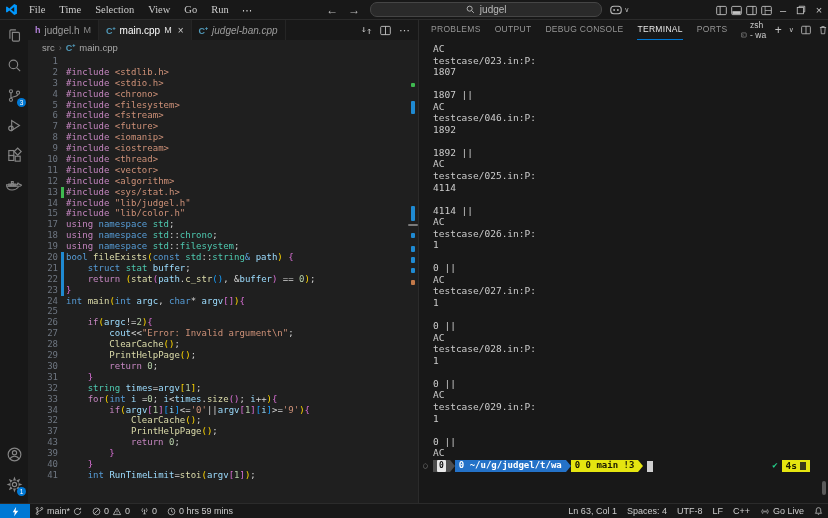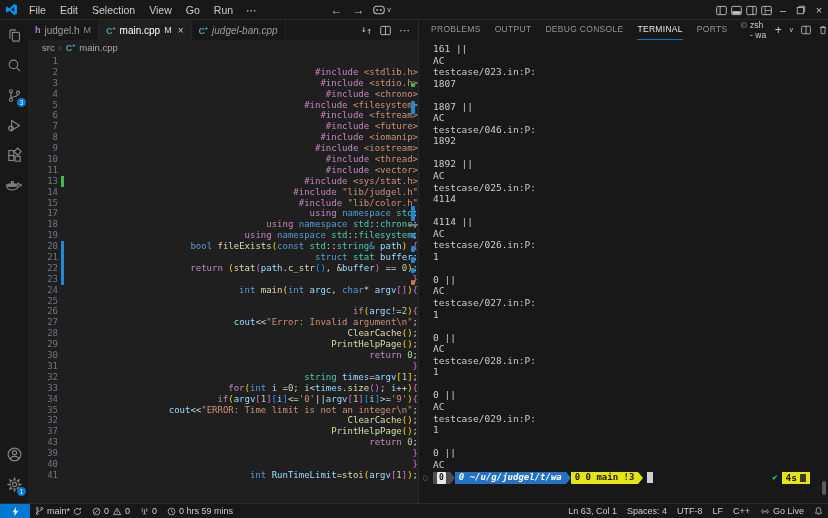--- a/index.html
+++ b/index.html
@@ -5,21 +5,21 @@
   * { margin:0; padding:0; box-sizing:border-box; }
   html,body { width:828px; height:518px; overflow:hidden; background:#1f1f1f;
     font-family:"Liberation Sans", sans-serif; color:#ccc; }
   .app { width:828px; height:518px; display:flex; flex-direction:column; }
 
   
   .titlebar { height:20px; background:#181818; display:flex; align-items:center;
     font-size:10.5px; color:#cccccc; flex:0 0 auto; border-bottom:1px solid #2b2b2b; position:relative;}
   .logo { width:22px; display:flex; justify-content:center; }
   .menus { display:flex; }
-  .menu-item { padding:0 7px; line-height:20px; color:#cccccc; cursor:default; }
+  .menu-item { padding:0 7px; line-height:20px; color:#cccccc; cursor:default;font-family:Liberation Serif, serif; }
   .menu-more { padding:0 6px; color:#cccccc; }
   .nav-arrows { display:flex; gap:10px; margin-left:68px; color:#b9b9b9; font-size:12px;}
   .cmd-center { margin-left:10px; width:232px; height:15px; background:#2a2a2a;
     border:1px solid #454545; border-radius:7px; display:flex; align-items:center;
     justify-content:center; gap:5px; color:#b9b9b9; font-size:10px; }
   .copilot { margin-left:8px; display:flex; align-items:center; gap:2px; color:#b9b9b9;}
   .tb-right { position:absolute; right:0; top:0; height:20px; display:flex; align-items:center; }
   .tb-icon { width:15px; height:20px; display:flex; align-items:center; justify-content:center; color:#c5c5c5;}
   .win-ctl { width:18px; height:20px; display:flex; align-items:center; justify-content:center; color:#c5c5c5; font-size:11px;}
 
@@ -50,48 +50,48 @@
   .breadcrumb { height:15px; display:flex; align-items:center; gap:4px; padding-left:14px;
     font-size:9.5px; color:#a9a9a9; flex:0 0 auto; }
   .bc-sep { color:#6e6e6e; font-size:9px; }
 
   .code { flex:1 1 auto; overflow:hidden; font-family:"DejaVu Sans Mono", monospace;
     font-size:9px; line-height:10.9px; padding-top:1px; position:relative;}
   .cl { display:flex; height:10.9px; white-space:pre; }
   .gut { width:30px; text-align:right; color:#6e7681; flex:0 0 auto; }
   .chg { width:8px; flex:0 0 auto; position:relative; }
   .chg .bar { position:absolute; left:3px; top:0; width:3px; height:100%; }
-  .txt { flex:1;text-align:right; }
+  .txt { flex:1; }
   .p{color:#C586C0}.b{color:#569CD6}.t{color:#4EC9B0}.y{color:#DCDCAA}.v{color:#9CDCFE}
   .o{color:#CE9178}.n{color:#B5CEA8}.w{color:#D4D4D4}.G{color:#FFD700}.P{color:#DA70D6}.B{color:#179FFF}
 
   .ruler { position:absolute; right:0; top:36px; bottom:0; width:10px; }
   .ruler .mark { position:absolute; right:3px; width:4px; border-radius:1px;}
   .ruler .mark.full { right:0; width:10px; }
 
   
   .panel { flex:1 1 auto; background:#181818; border-left:1px solid #2b2b2b; display:flex; flex-direction:column; min-width:0;}
   .panel-header { height:20px; display:flex; align-items:center; padding:0 6px 0 12px; flex:0 0 auto;}
   .ptab { font-size:8.5px; color:#969696; margin-right:14px; letter-spacing:.3px; line-height:19px;
     border-bottom:1px solid transparent; white-space:nowrap;}
   .ptab.active { color:#e7e7e7; border-bottom:1px solid #0078d4; }
   .panel-actions { margin-left:auto; display:flex; align-items:center; gap:7px; color:#c5c5c5; font-size:10px;}
-  .shell-label { font-size:8.5px; color:#ccc; display:flex; gap:3px; align-items:flex-start;}
+  .shell-label { font-size:8.5px; color:#ccc; display:flex; gap:3px; align-items:flex-end;}
 
   .terminal { flex:1; font-family:"DejaVu Sans Mono", monospace; font-size:9.5px; line-height:11.55px;
     padding:3px 0 0 14px; color:#cccccc; position:relative; overflow:hidden;}
   .trow { height:11.55px; white-space:pre; }
   .prompt-row { display:flex; align-items:center; height:13px; margin-top:1px; position:relative;}
   .cmd-dec { position:absolute; left:-10px; color:#7a7a7a; font-size:8px; }
   .pl-seg { height:12px; display:flex; align-items:center; padding:0 4px; font-weight:bold; font-size:9px;}
   .pl-arrow { width:0; height:0; border-top:6px solid transparent; border-bottom:6px solid transparent;
     border-left-width:5px; border-left-style:solid; }
   .seg0 { background:#4d4d4d; color:#fff; gap:2px;}
   .seg0 .exitbox { background:#e8e8e8; color:#111; padding:0 2px; border-radius:1px; font-size:8px;}
-  .seg1 { background:#2472c8; color:#fff;font-style:italic; }
+  .seg1 { background:#2472c8; color:#fff; }
   .seg2 { background:#e5e510; color:#1a1a00; }
   .cursor { width:6px; height:11px; background:#cfcfcf; margin-left:4px; }
   .rprompt { position:absolute; right:18px; display:flex; align-items:center; gap:4px;}
   .check { color:#23d18b; font-size:9px; font-weight:bold;}
   .dur-badge { background:#e5e510; color:#1a1a00; font-weight:bold; padding:0 4px; height:12px;
     display:flex; align-items:center; gap:3px;}
   .dur-badge .clockbox{ background:#3a3a1a; width:6px; height:8px; display:inline-block;}
   .term-scroll { position:absolute; right:2px; bottom:8px; width:4px; height:14px; background:#5a5a5a; border-radius:2px;}
 
   
@@ -109,30 +109,37 @@
 <div class="app">
 
   <div class="titlebar">
     <div class="logo">
       <svg class="ic" width="13" height="13" viewBox="0 0 24 24">
           <path fill="#0098ff" d="M17 2 8 10 3.5 6.5 2 7.5v9L3.5 17.5 8 14l9 8 5-2V4L17 2zM17 7.5v9L11 12l6-4.5z"></path>
         </svg>
     </div>
     <div class="menus">
         <div class="menu-item">File</div>
-        <div class="menu-item">Edit</div>
+        <div class="menu-item">Time</div>
         <div class="menu-item">Selection</div>
         <div class="menu-item">View</div>
         <div class="menu-item">Go</div>
         <div class="menu-item">Run</div>
       </div>
     <div class="menu-more">⋯</div>
     <div class="nav-arrows">
       <span>←</span>
       <span>→</span>
+    </div>
+    <div class="cmd-center">
+      <svg class="ic" width="9" height="9" viewBox="0 0 16 16">
+          <circle cx="6.5" cy="6.5" r="4.5" fill="none" stroke="#b9b9b9" stroke-width="1.6"></circle>
+          <line x1="10" y1="10" x2="14" y2="14" stroke="#b9b9b9" stroke-width="1.6"></line>
+        </svg>
+      <span>judgel</span>
     </div>
     <div class="copilot">
       <svg class="ic" width="12" height="10" viewBox="0 0 16 12">
           <rect x="1" y="1" width="14" height="10" rx="4" fill="none" stroke="#b9b9b9" stroke-width="1.4"></rect>
           <circle cx="5.5" cy="6" r="1.2" fill="#b9b9b9"></circle>
           <circle cx="10.5" cy="6" r="1.2" fill="#b9b9b9"></circle>
         </svg>
       <span style="font-size:7px;">∨</span>
     </div>
     <div class="tb-right">
@@ -283,20 +290,21 @@
           <div class="cl"><span class="gut">2</span><span class="chg"></span><span class="txt"><span class="p">#include</span><span class="w"> </span><span class="o">&lt;stdlib.h&gt;</span></span></div>
           <div class="cl"><span class="gut">3</span><span class="chg"></span><span class="txt"><span class="p">#include</span><span class="w"> </span><span class="o">&lt;stdio.h&gt;</span></span></div>
           <div class="cl"><span class="gut">4</span><span class="chg"></span><span class="txt"><span class="p">#include</span><span class="w"> </span><span class="o">&lt;chrono&gt;</span></span></div>
           <div class="cl"><span class="gut">5</span><span class="chg"></span><span class="txt"><span class="p">#include</span><span class="w"> </span><span class="o">&lt;filesystem&gt;</span></span></div>
           <div class="cl"><span class="gut">6</span><span class="chg"></span><span class="txt"><span class="p">#include</span><span class="w"> </span><span class="o">&lt;fstream&gt;</span></span></div>
           <div class="cl"><span class="gut">7</span><span class="chg"></span><span class="txt"><span class="p">#include</span><span class="w"> </span><span class="o">&lt;future&gt;</span></span></div>
           <div class="cl"><span class="gut">8</span><span class="chg"></span><span class="txt"><span class="p">#include</span><span class="w"> </span><span class="o">&lt;iomanip&gt;</span></span></div>
           <div class="cl"><span class="gut">9</span><span class="chg"></span><span class="txt"><span class="p">#include</span><span class="w"> </span><span class="o">&lt;iostream&gt;</span></span></div>
           <div class="cl"><span class="gut">10</span><span class="chg"></span><span class="txt"><span class="p">#include</span><span class="w"> </span><span class="o">&lt;thread&gt;</span></span></div>
           <div class="cl"><span class="gut">11</span><span class="chg"></span><span class="txt"><span class="p">#include</span><span class="w"> </span><span class="o">&lt;vector&gt;</span></span></div>
+          <div class="cl"><span class="gut">12</span><span class="chg"></span><span class="txt"><span class="p">#include</span><span class="w"> </span><span class="o">&lt;algorithm&gt;</span></span></div>
           <div class="cl"><span class="gut">13</span><span class="chg"><span class="bar" style="background: rgb(63, 185, 80);"></span></span><span class="txt"><span class="p">#include</span><span class="w"> </span><span class="o">&lt;sys/stat.h&gt;</span></span></div>
           <div class="cl"><span class="gut">14</span><span class="chg"></span><span class="txt"><span class="p">#include</span><span class="w"> </span><span class="o">"lib/judgel.h"</span></span></div>
           <div class="cl"><span class="gut">15</span><span class="chg"></span><span class="txt"><span class="p">#include</span><span class="w"> </span><span class="o">"lib/color.h"</span></span></div>
           <div class="cl"><span class="gut">17</span><span class="chg"></span><span class="txt"><span class="p">using </span><span class="b">namespace </span><span class="t">std</span><span class="w">;</span></span></div>
           <div class="cl"><span class="gut">18</span><span class="chg"></span><span class="txt"><span class="p">using </span><span class="b">namespace </span><span class="t">std</span><span class="w">::</span><span class="t">chrono</span><span class="w">;</span></span></div>
           <div class="cl"><span class="gut">19</span><span class="chg"></span><span class="txt"><span class="p">using </span><span class="b">namespace </span><span class="t">std</span><span class="w">::</span><span class="t">filesystem</span><span class="w">;</span></span></div>
           <div class="cl"><span class="gut">20</span><span class="chg"><span class="bar" style="background: rgb(31, 138, 210);"></span></span><span class="txt"><span class="b">bool </span><span class="y">fileExists</span><span class="G">(</span><span class="b">const </span><span class="t">std</span><span class="w">::</span><span class="t">string</span><span class="b">&amp;</span><span class="v"> path</span><span class="G">)</span><span class="w"> </span><span class="P">{</span></span></div>
           <div class="cl"><span class="gut">21</span><span class="chg"><span class="bar" style="background: rgb(31, 138, 210);"></span></span><span class="txt"><span class="w">    </span><span class="b">struct </span><span class="t">stat </span><span class="v">buffer</span><span class="w">;</span></span></div>
           <div class="cl"><span class="gut">22</span><span class="chg"><span class="bar" style="background: rgb(31, 138, 210);"></span></span><span class="txt"><span class="w">    </span><span class="p">return </span><span class="G">(</span><span class="y">stat</span><span class="P">(</span><span class="v">path</span><span class="w">.</span><span class="y">c_str</span><span class="B">()</span><span class="w">, &amp;</span><span class="v">buffer</span><span class="P">)</span><span class="w"> == </span><span class="n">0</span><span class="G">)</span><span class="w">;</span></span></div>
           <div class="cl"><span class="gut">23</span><span class="chg"><span class="bar" style="background: rgb(31, 138, 210);"></span></span><span class="txt"><span class="P">}</span></span></div>
@@ -304,21 +312,20 @@
           <div class="cl"><span class="gut">25</span><span class="chg"></span><span class="txt"></span></div>
           <div class="cl"><span class="gut">26</span><span class="chg"></span><span class="txt"><span class="w">    </span><span class="p">if</span><span class="G">(</span><span class="v">argc</span><span class="w">!=</span><span class="n">2</span><span class="G">)</span><span class="P">{</span></span></div>
           <div class="cl"><span class="gut">27</span><span class="chg"></span><span class="txt"><span class="w">        </span><span class="v">cout</span><span class="w">&lt;&lt;</span><span class="o">"Error: Invalid argument\n"</span><span class="w">;</span></span></div>
           <div class="cl"><span class="gut">28</span><span class="chg"></span><span class="txt"><span class="w">        </span><span class="y">ClearCache</span><span class="G">()</span><span class="w">;</span></span></div>
           <div class="cl"><span class="gut">29</span><span class="chg"></span><span class="txt"><span class="w">        </span><span class="y">PrintHelpPage</span><span class="G">()</span><span class="w">;</span></span></div>
           <div class="cl"><span class="gut">30</span><span class="chg"></span><span class="txt"><span class="w">        </span><span class="p">return </span><span class="n">0</span><span class="w">;</span></span></div>
           <div class="cl"><span class="gut">31</span><span class="chg"></span><span class="txt"><span class="w">    </span><span class="P">}</span></span></div>
           <div class="cl"><span class="gut">32</span><span class="chg"></span><span class="txt"><span class="w">    </span><span class="t">string </span><span class="v">times</span><span class="w">=</span><span class="v">argv</span><span class="G">[</span><span class="n">1</span><span class="G">]</span><span class="w">;</span></span></div>
           <div class="cl"><span class="gut">33</span><span class="chg"></span><span class="txt"><span class="w">    </span><span class="p">for</span><span class="G">(</span><span class="b">int </span><span class="v">i</span><span class="w"> =</span><span class="n">0</span><span class="w">; </span><span class="v">i</span><span class="w">&lt;</span><span class="v">times</span><span class="w">.</span><span class="y">size</span><span class="P">()</span><span class="w">; </span><span class="v">i</span><span class="w">++</span><span class="G">)</span><span class="P">{</span></span></div>
           <div class="cl"><span class="gut">34</span><span class="chg"></span><span class="txt"><span class="w">        </span><span class="p">if</span><span class="G">(</span><span class="v">argv</span><span class="P">[</span><span class="n">1</span><span class="P">]</span><span class="B">[</span><span class="v">i</span><span class="B">]</span><span class="w">&lt;=</span><span class="o">'0'</span><span class="w">||</span><span class="v">argv</span><span class="P">[</span><span class="n">1</span><span class="P">]</span><span class="B">[</span><span class="v">i</span><span class="B">]</span><span class="w">&gt;=</span><span class="o">'9'</span><span class="G">)</span><span class="P">{</span></span></div>
-          <div class="cl"><span class="gut">35</span><span class="chg"></span><span class="txt"><span class="w">            </span><span class="v">cout</span><span class="w">&lt;&lt;</span><span class="o">"ERROR: Time limit is not an integer\n"</span><span class="w">;</span></span></div>
           <div class="cl"><span class="gut">32</span><span class="chg"></span><span class="txt"><span class="w">            </span><span class="y">ClearCache</span><span class="G">()</span><span class="w">;</span></span></div>
           <div class="cl"><span class="gut">37</span><span class="chg"></span><span class="txt"><span class="w">            </span><span class="y">PrintHelpPage</span><span class="G">()</span><span class="w">;</span></span></div>
           <div class="cl"><span class="gut">43</span><span class="chg"></span><span class="txt"><span class="w">            </span><span class="p">return </span><span class="n">0</span><span class="w">;</span></span></div>
           <div class="cl"><span class="gut">39</span><span class="chg"></span><span class="txt"><span class="w">        </span><span class="P">}</span></span></div>
           <div class="cl"><span class="gut">40</span><span class="chg"></span><span class="txt"><span class="w">    </span><span class="P">}</span></span></div>
           <div class="cl"><span class="gut">41</span><span class="chg"></span><span class="txt"><span class="w">    </span><span class="b">int </span><span class="v">RunTimeLimit</span><span class="w">=</span><span class="y">stoi</span><span class="G">(</span><span class="v">argv</span><span class="P">[</span><span class="n">1</span><span class="P">]</span><span class="G">)</span><span class="w">;</span></span></div>
         </div>
       <div class="ruler" id="ruler">
           <div class="mark" style="top: 6%; height: 4px; background: rgb(63, 185, 80);"></div>
           <div class="mark" style="top: 10%; height: 13px; background: rgb(31, 138, 210);"></div>
@@ -360,21 +367,20 @@
           <span>
             <svg class="ic" width="10" height="10" viewBox="0 0 16 16">
                 <path d="M3 4h10M6 4V2.5h4V4M4.5 4l.8 10h5.4l.8-10" fill="none" stroke="#c5c5c5" stroke-width="1.2"></path>
               </svg>
           </span>
 
         </div>
       </div>
       <div class="terminal" id="terminal">
         <div id="tlines">
-            <div class="trow">161 ||</div>
             <div class="trow">AC</div>
             <div class="trow">testcase/023.in:P:</div>
             <div class="trow">1807</div>
             <div class="trow"></div>
             <div class="trow">1807 ||</div>
             <div class="trow">AC</div>
             <div class="trow">testcase/046.in:P:</div>
             <div class="trow">1892</div>
             <div class="trow"></div>
             <div class="trow">1892 ||</div>

